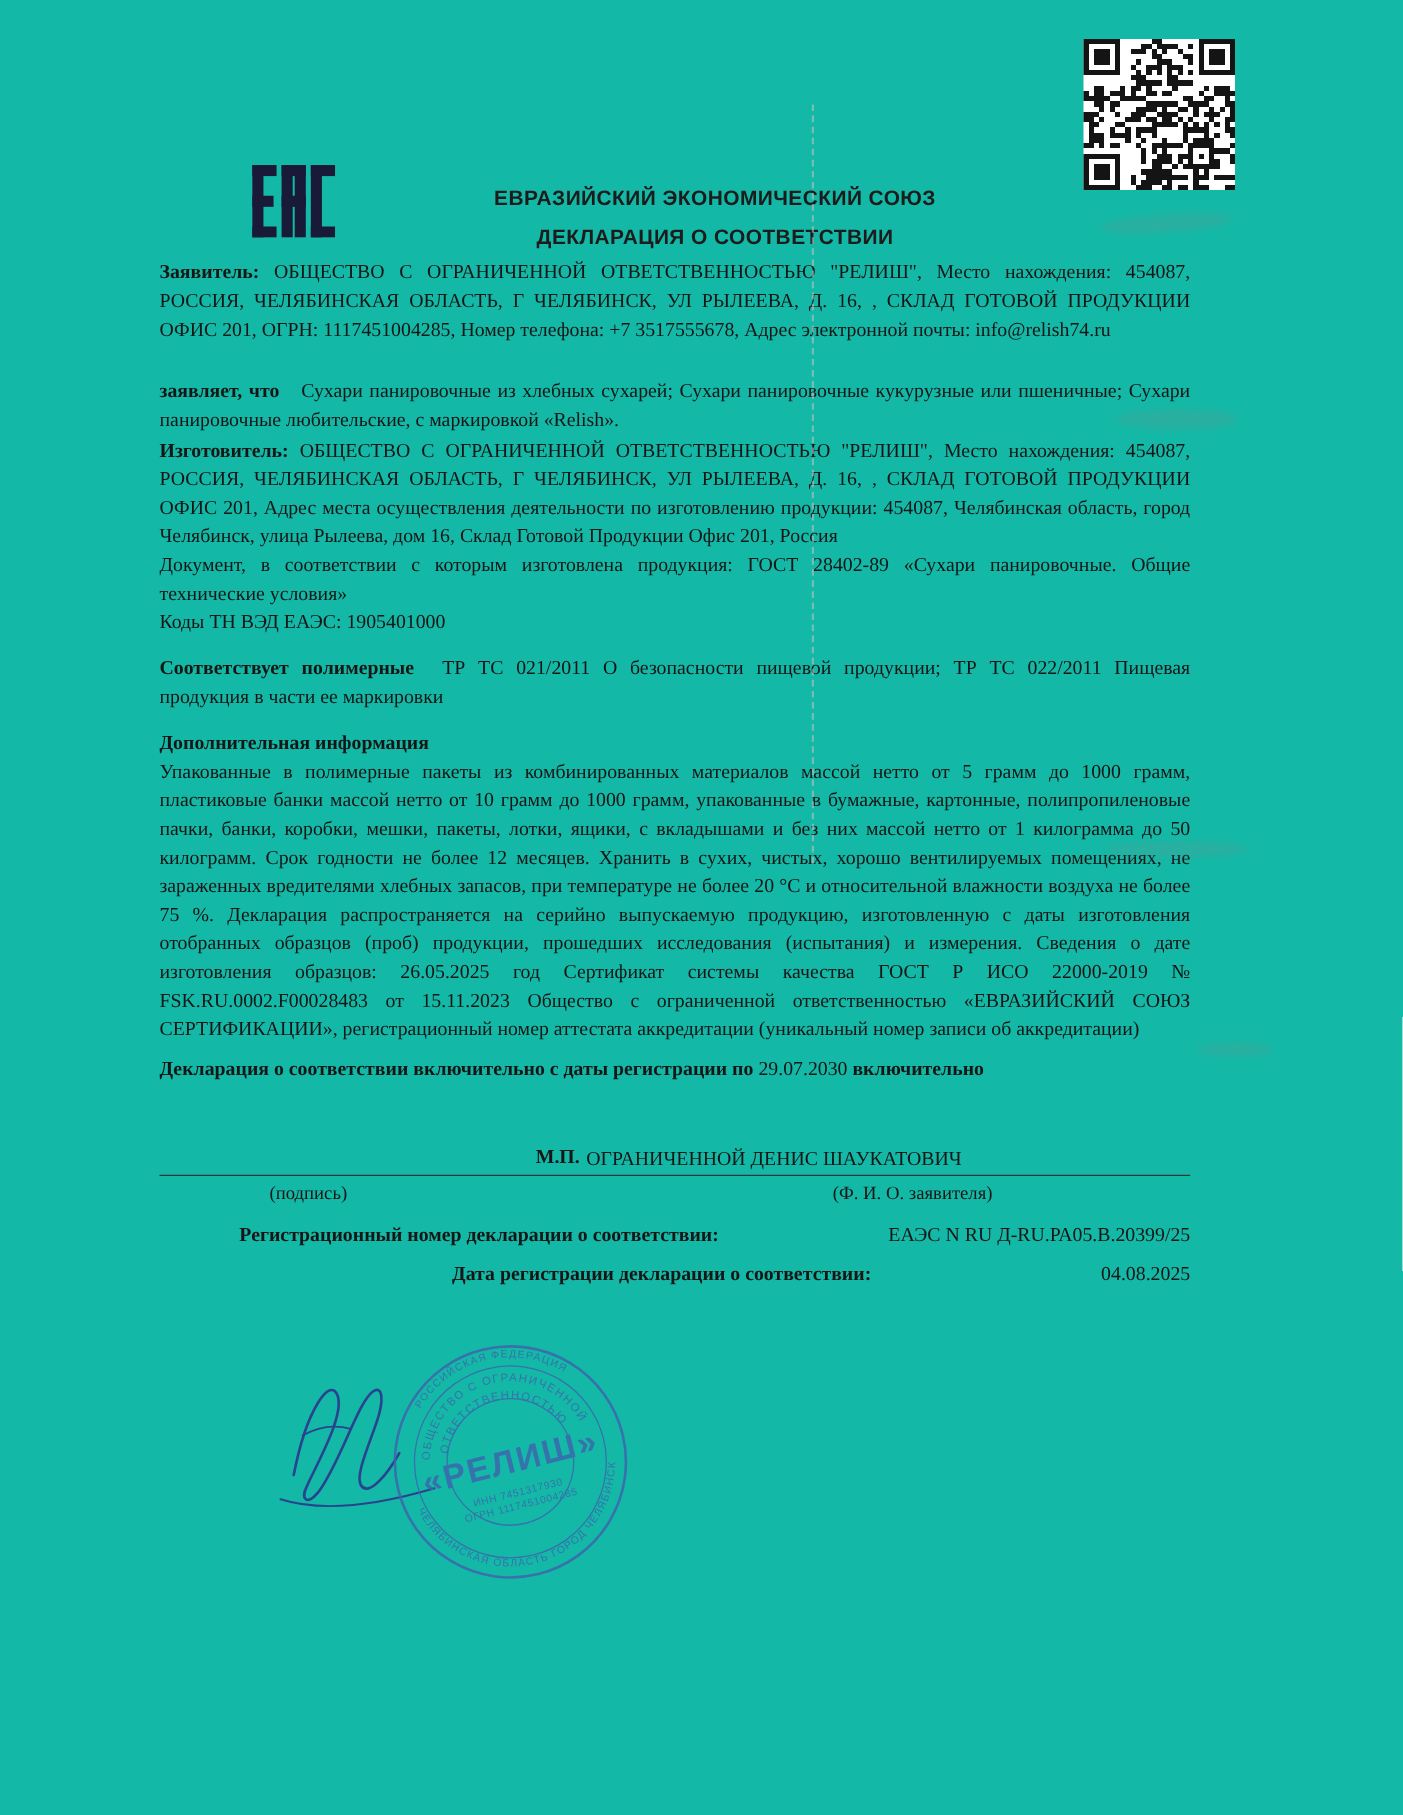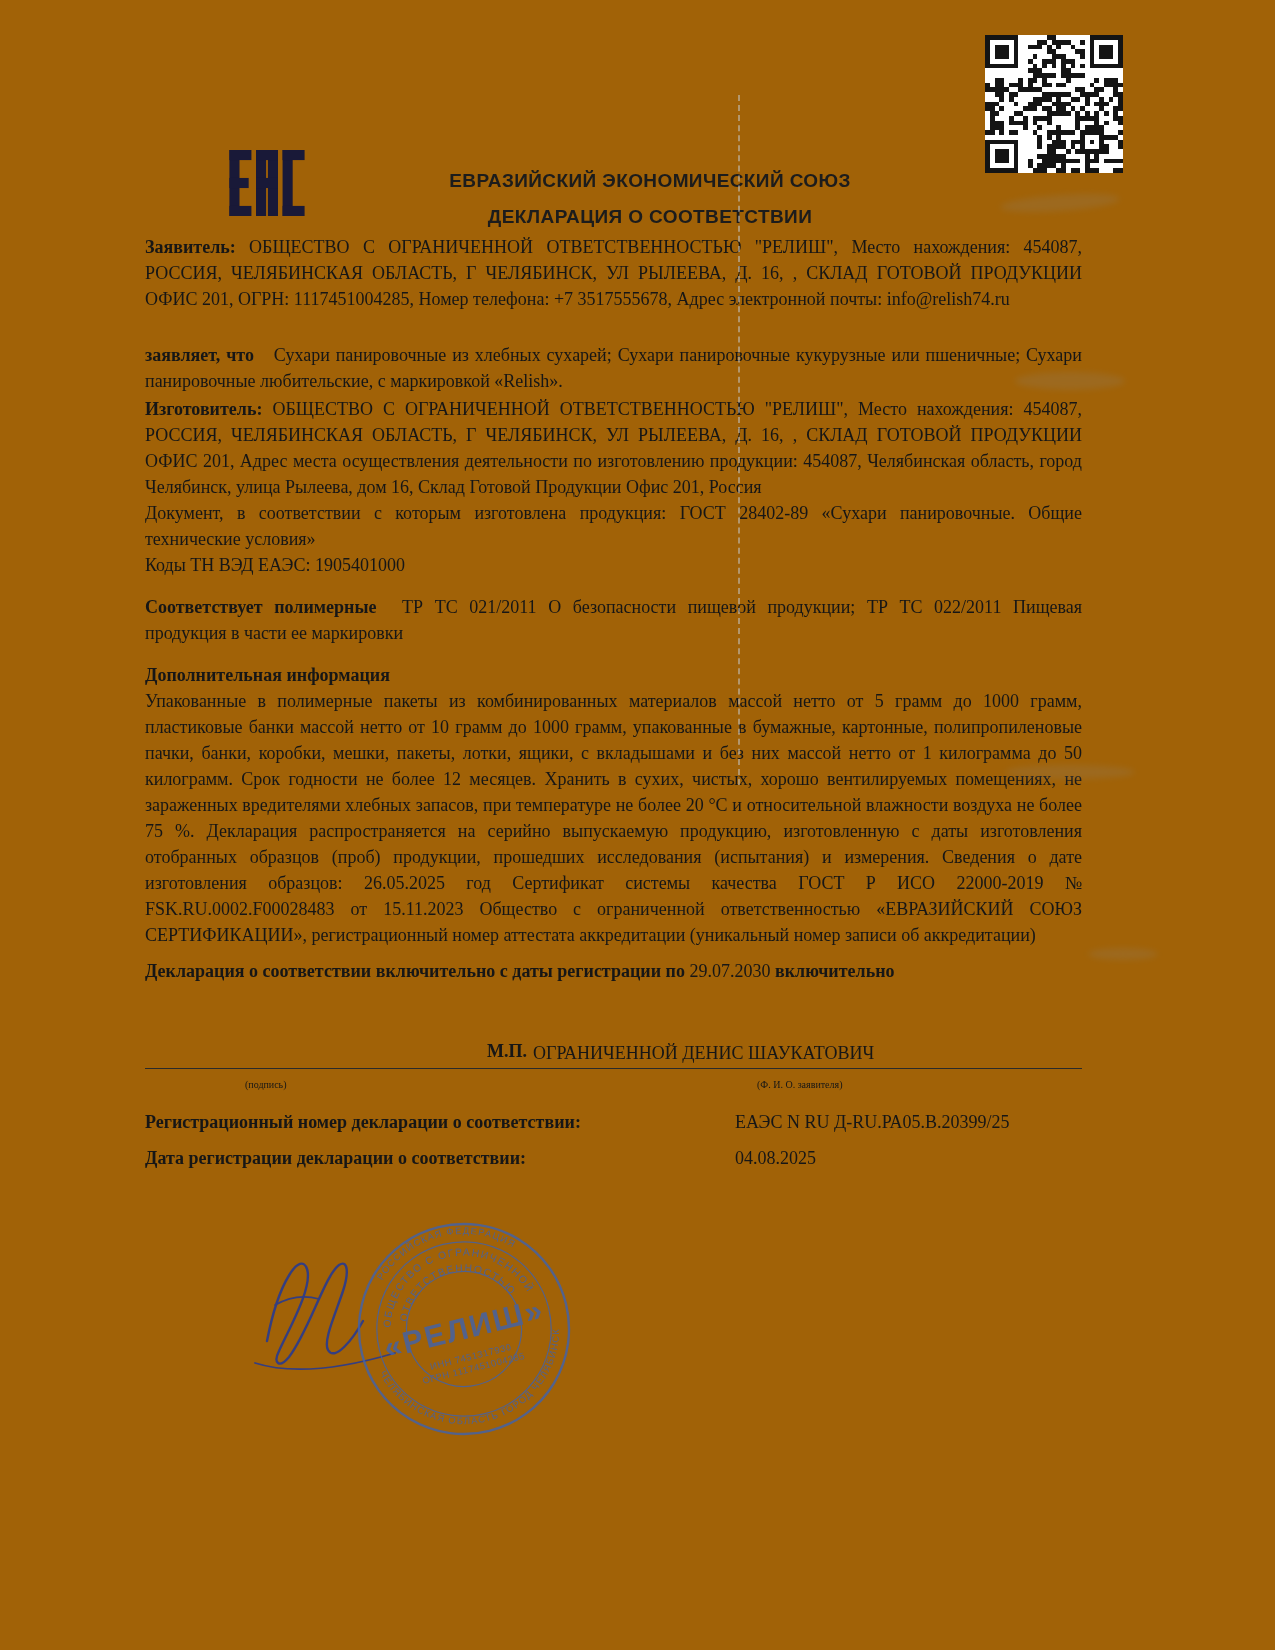--- a/index.html
+++ b/index.html
@@ -1,18 +1,18 @@
 <!DOCTYPE html>
 <html><head>
 <meta charset="utf-8">
 <style>
   * { margin:0; padding:0; box-sizing:border-box; }
   html,body { background:#ffffff; }
   body { width:1275px; height:1650px; font-family:"Liberation Serif", serif; color:#161616; }
-  .page { position:relative; width:1275px; height:1650px; background:#a16207; overflow:hidden; }
+  .page { position:relative; width:1275px; height:1650px; background:#14b8a6; overflow:hidden; }
 
   
   .eac-logo { position:absolute; left:228px; top:150px; width:78px; height:66px; }
   .eac-logo svg { width:100%; height:100%; display:block; }
   .sr { position:absolute; width:1px; height:1px; overflow:hidden; clip:rect(0 0 0 0); }
   .hdr-t1, .hdr-t2 { position:absolute; left:288px; width:724px; text-align:center;
     font-family:"Liberation Sans", sans-serif; font-weight:bold; color:#1c1c1c; letter-spacing:.4px; }
   .hdr-t1 { top:170px; font-size:19px; }
   .hdr-t2 { top:206px; font-size:19px; }
   .qr { position:absolute; left:985px; top:35px; width:138px; height:138px; }
@@ -25,25 +25,25 @@
   .gap { margin-right:14px; }
   .mb30 { margin-bottom:30px; } .mb18 { margin-bottom:18px; }
   .mb16 { margin-bottom:16px; } .mb10 { margin-bottom:10px; }
   .mb6 { margin-bottom:6px; }  .mb2 { margin-bottom:2px; }
 
   
   .sig-row { position:relative; height:84px; }
   .mp { position:absolute; left:342px; bottom:4px; font-weight:bold; }
   .signatory { position:absolute; left:388px; bottom:2px; white-space:nowrap; }
   .sig-line { border-bottom:1.6px solid #2a2a2a; height:0; }
-  .cap-row { position:relative; height:24px; font-size:10px; text-align:left; }
+  .cap-row { position:relative; height:24px; font-size:17px; text-align:left; }
   .cap-podpis { position:absolute; left:100px; top:3px; }
   .cap-fio { position:absolute; left:612px; top:3px; }
 
-  .reg-row { display:flex; margin-top:16px; text-align:left; }
+  .reg-row { display:flex; margin-top:16px; text-align:left;justify-content:flex-end; }
   .reg-row + .reg-row { margin-top:10px; }
   .reg-label { font-weight:bold; width:590px; flex:none; }
 
   
   .signature-svg { position:absolute; left:245px; top:1245px; width:170px; height:135px; opacity:.92; }
   .stamp { position:absolute; left:355px; top:1220px; width:218px; height:218px;
     transform:rotate(-14deg); opacity:.8; }
   .stamp text { fill:#3f62ae; font-family:"Liberation Sans", sans-serif; }
   .stamp .arc { font-size:10.5px; letter-spacing:1.4px; }
   .stamp .arc-outer { font-size:9.5px; letter-spacing:1.2px; }

